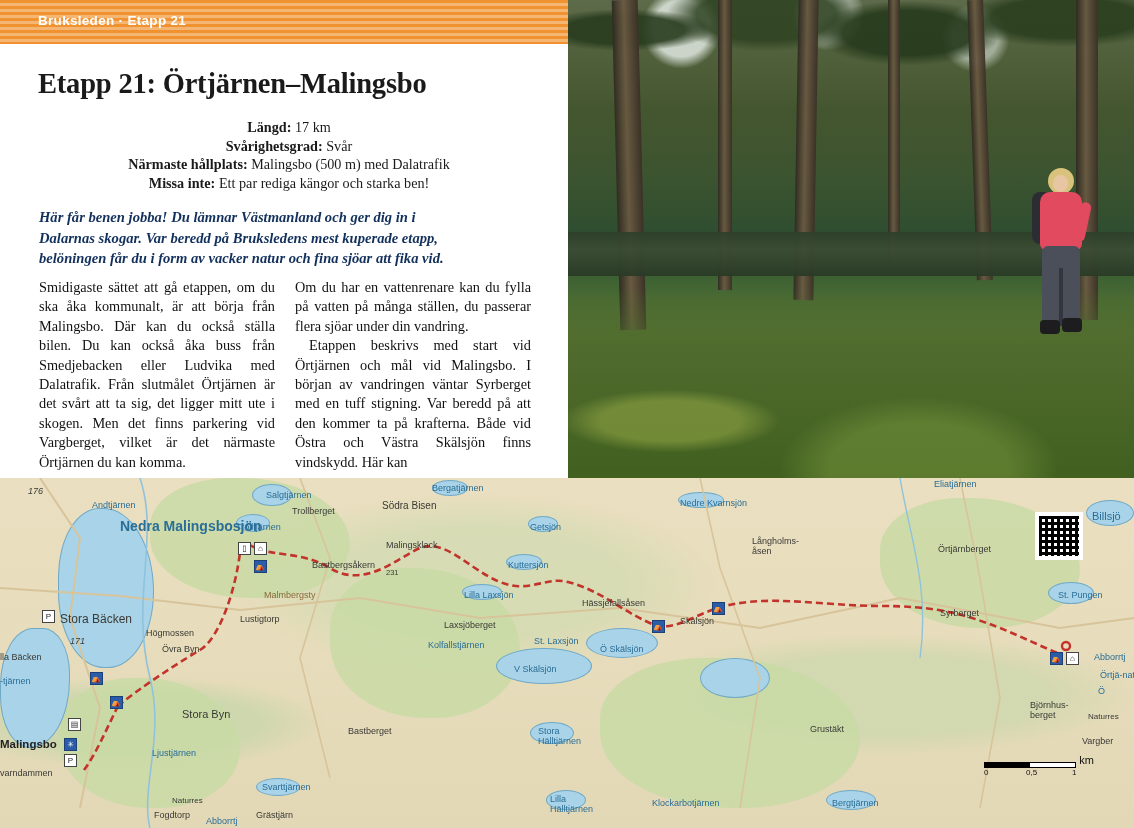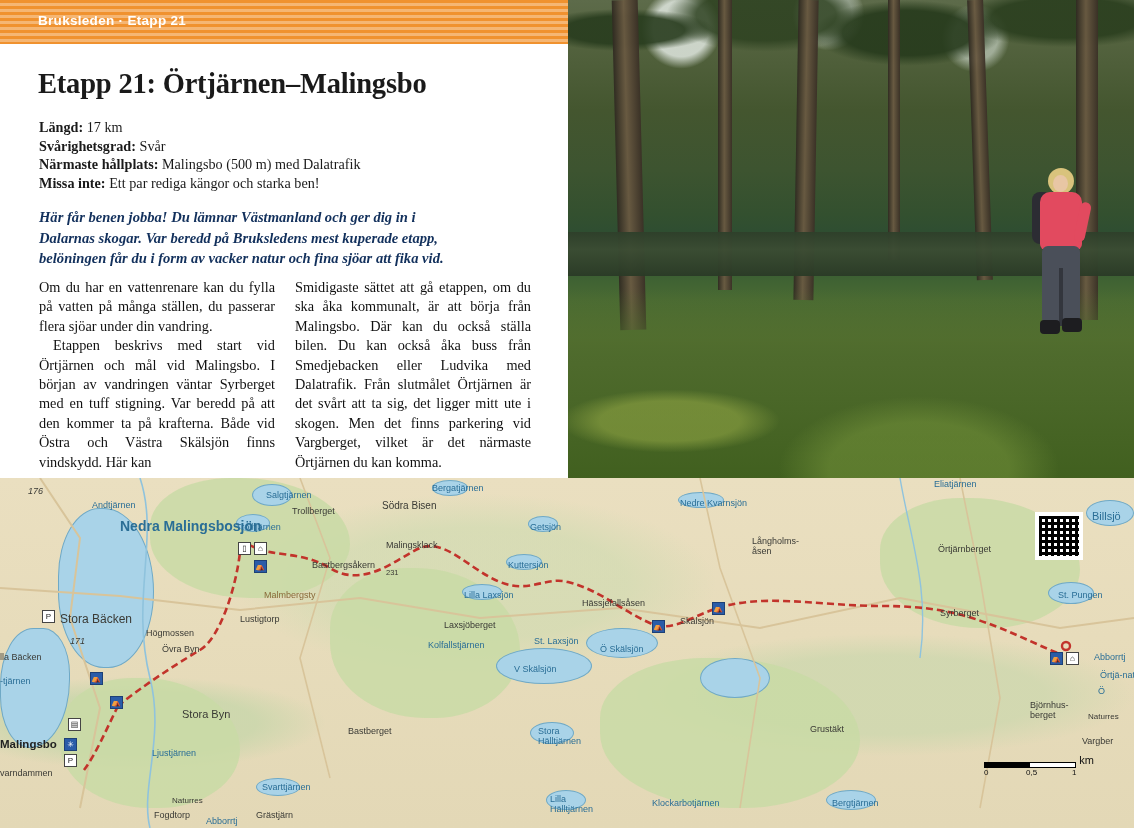--- a/index.html
+++ b/index.html
@@ -67,20 +67,21 @@
     letter-spacing: -0.2px;
   }
 
   .facts {
     position: absolute;
     left: 39px; top: 118px;
     width: 500px;
     font-size: 14.2px;
     line-height: 18.6px;
     color: #1a1a1a;
+    text-align: center;
   }
   .facts .lbl { font-weight: bold; }
 
   .intro {
     position: absolute;
     left: 39px; top: 207px;
     width: 430px;
     font-size: 14.6px;
     line-height: 20.5px;
     font-style: italic;
@@ -299,25 +300,25 @@
       <div>
         <span class="lbl">Missa inte:</span>
         <span>Ett par rediga kängor och starka ben!</span>
       </div>
     </div>
 
     <div class="intro">Här får benen jobba! Du lämnar Västmanland och ger dig in i Dalarnas skogar. Var beredd på Bruksledens mest kuperade etapp, belöningen får du i form av vacker natur och fina sjöar att fika vid.</div>
 
     <div class="cols">
       <div class="col">
+        <p>Smidigaste sättet att gå etappen, om du ska åka kommunalt, är att börja från Malingsbo. Där kan du också ställa bilen. Du kan också åka buss från Smedjebacken eller Ludvika med Dalatrafik. Från slutmålet Örtjärnen är det svårt att ta sig, det ligger mitt ute i skogen. Men det finns parkering vid Vargberget, vilket är det närmaste Örtjärnen du kan komma.</p>
+      </div>
+      <div class="col">
         <p>Om du har en vattenrenare kan du fylla på vatten på många ställen, du passerar flera sjöar under din vandring.</p>
         <p>Etappen beskrivs med start vid Örtjärnen och mål vid Malingsbo. I början av vandringen väntar Syrberget med en tuff stigning. Var beredd på att den kommer ta på krafterna. Både vid Östra och Västra Skälsjön finns vindskydd. Här kan</p>
-      </div>
-      <div class="col">
-        <p>Smidigaste sättet att gå etappen, om du ska åka kommunalt, är att börja från Malingsbo. Där kan du också ställa bilen. Du kan också åka buss från Smedjebacken eller Ludvika med Dalatrafik. Från slutmålet Örtjärnen är det svårt att ta sig, det ligger mitt ute i skogen. Men det finns parkering vid Vargberget, vilket är det närmaste Örtjärnen du kan komma.</p>
       </div>
     </div>
   </div>
 
   <div class="photo-pane">
     <div class="photo">
       <div class="canopy"></div>
       <div class="trunk t1"></div>
       <div class="trunk t2"></div>
       <div class="trunk t3"></div>

